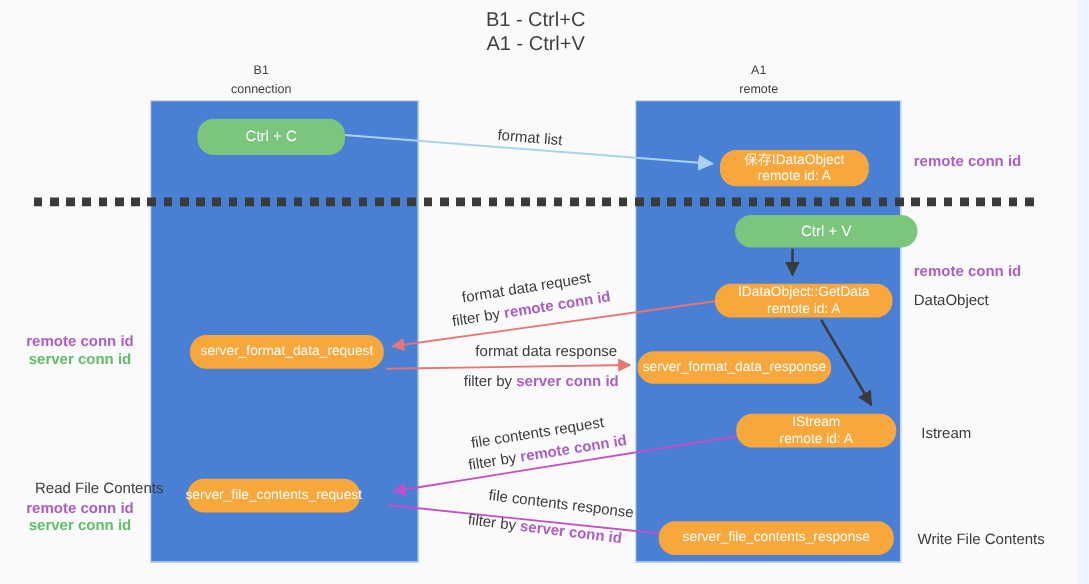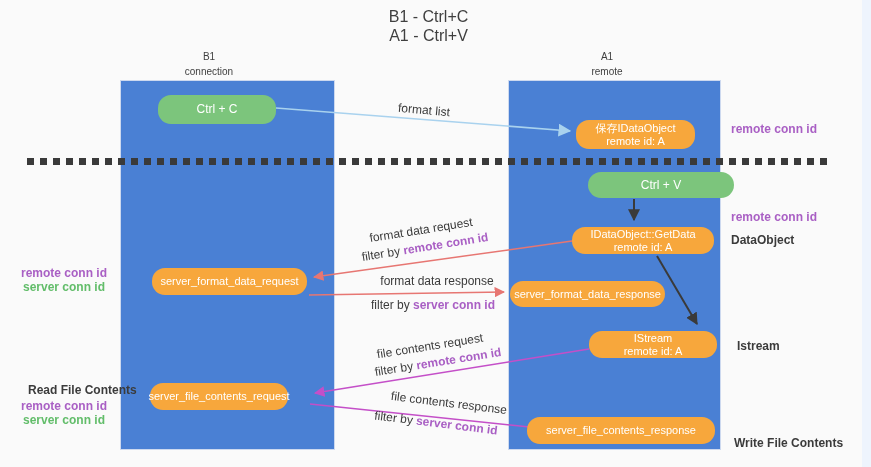--- a/index.html
+++ b/index.html
@@ -35,21 +35,21 @@
   svg.arrows{left:0;top:0;z-index:2;pointer-events:none;}
   .arrow-label{
     white-space:nowrap;font-size:12px;color:#3b3b3b;z-index:4;
     transform:translate(-50%,-50%);
   }
   .rot-neg9{transform:translate(-50%,-50%) rotate(-9deg);}
   .rot-pos5{transform:translate(-50%,-50%) rotate(5deg);}
   .rot-pos7{transform:translate(-50%,-50%) rotate(7deg);}
   .purple{color:#a95fc4;font-weight:bold;}
   .greentx{color:#62bd6a;font-weight:bold;}
-  .side-label{white-space:nowrap;font-size:12px;z-index:4;font-weight:bold;}
+  .side-label{white-space:nowrap;font-size:12px;z-index:4;}
   .side-label.bold{font-weight:bold;}
   .conn-id-stack{text-align:center;line-height:14px;font-size:12px;z-index:4;}
   .window-edge{left:862px;top:0;width:9px;height:467px;background:#eef4fd;}
 </style>
 </head>
 <body>
 
 <div class="abs title">
   <div>B1 - Ctrl+C</div>
   <div>A1 - Ctrl+V</div>
@@ -151,21 +151,21 @@
 
 <div class="abs arrow-label rot-pos7" style="left:449px;top:403px;">file contents response</div>
 <div class="abs arrow-label rot-pos7" style="left:436px;top:423px;">
   <span>filter by </span><span class="purple">server conn id</span>
 </div>
 
 <div class="abs side-label bold purple" style="left:731px;top:122px;">remote conn id</div>
 <div class="abs side-label bold purple" style="left:731px;top:210px;">remote conn id</div>
 <div class="abs side-label" style="left:731px;top:233px;">DataObject</div>
 <div class="abs side-label" style="left:737px;top:339px;">Istream</div>
-<div class="abs side-label" style="left:734px;top:424px;margin-top:12px;">Write File Contents</div>
+<div class="abs side-label" style="left:734px;top:424px;">Write File Contents</div>
 
 <div class="abs conn-id-stack" style="left:20px;top:266px;width:88px;">
   <div class="purple">remote conn id</div>
   <div class="greentx">server conn id</div>
 </div>
 <div class="abs side-label" style="left:28px;top:383px;">Read File Contents</div>
 <div class="abs conn-id-stack" style="left:20px;top:399px;width:88px;">
   <div class="purple">remote conn id</div>
   <div class="greentx">server conn id</div>
 </div>

